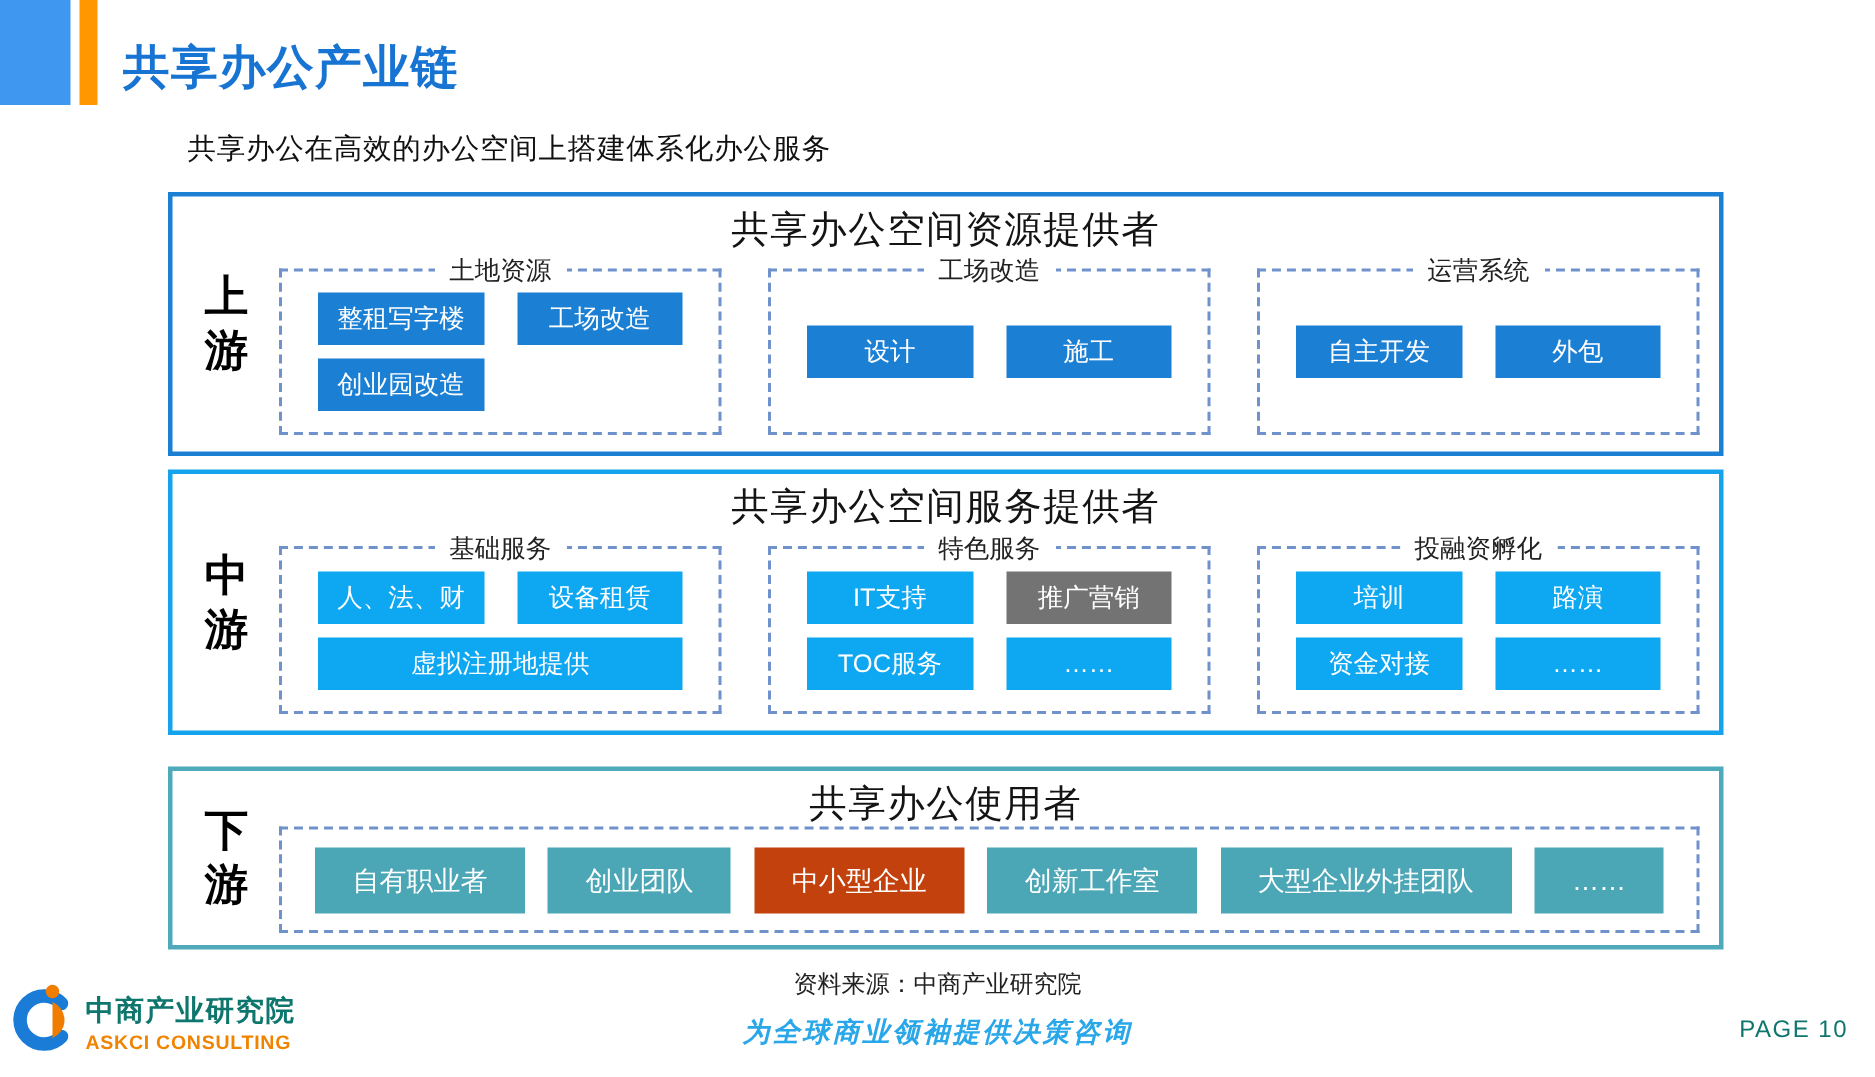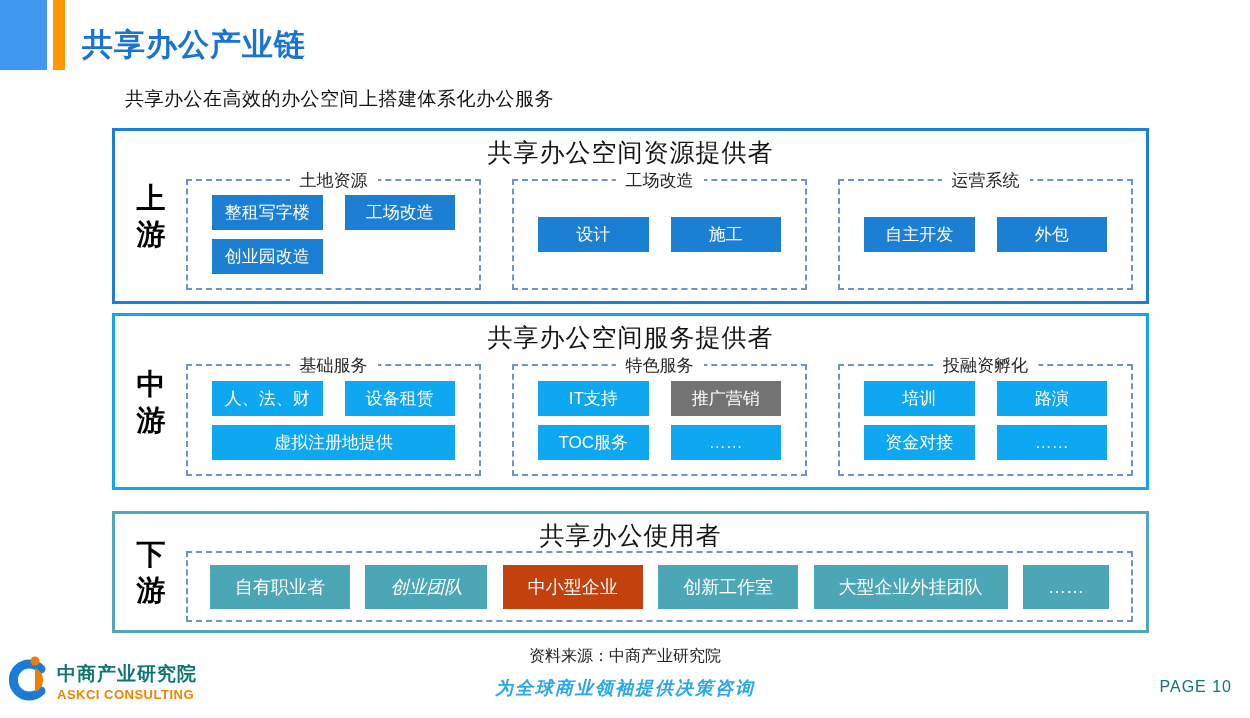--- a/index.html
+++ b/index.html
@@ -142,21 +142,21 @@
             <div class="node" style="background: rgb(14, 167, 242);">……</div>
           </div>
         </div>
       </div>
     </div>
     <div class="section sec2" style="border-color: rgb(78, 169, 186);">
       <div class="section-title">共享办公使用者</div>
       <div class="side-label">下游</div>
       <div class="users-box">
         <div class="user-node" style="background: rgb(75, 166, 182); text-align: center;">自有职业者</div>
-        <div class="user-node" style="background: rgb(75, 166, 182); font-style: italic;">创业团队</div>
+        <div class="user-node" style="background: rgb(75, 166, 182);">创业团队</div>
         <div class="user-node" style="background: #c2410c;">中小型企业</div>
         <div class="user-node" style="background: rgb(75, 166, 182);">创新工作室</div>
         <div class="user-node" style="background: rgb(75, 166, 182);">大型企业外挂团队</div>
         <div class="user-node" style="background: rgb(75, 166, 182);">……</div>
       </div>
     </div>
   </div>
 
 <div class="source-line">资料来源：中商产业研究院</div>
 <div class="slogan">为全球商业领袖提供决策咨询</div>

